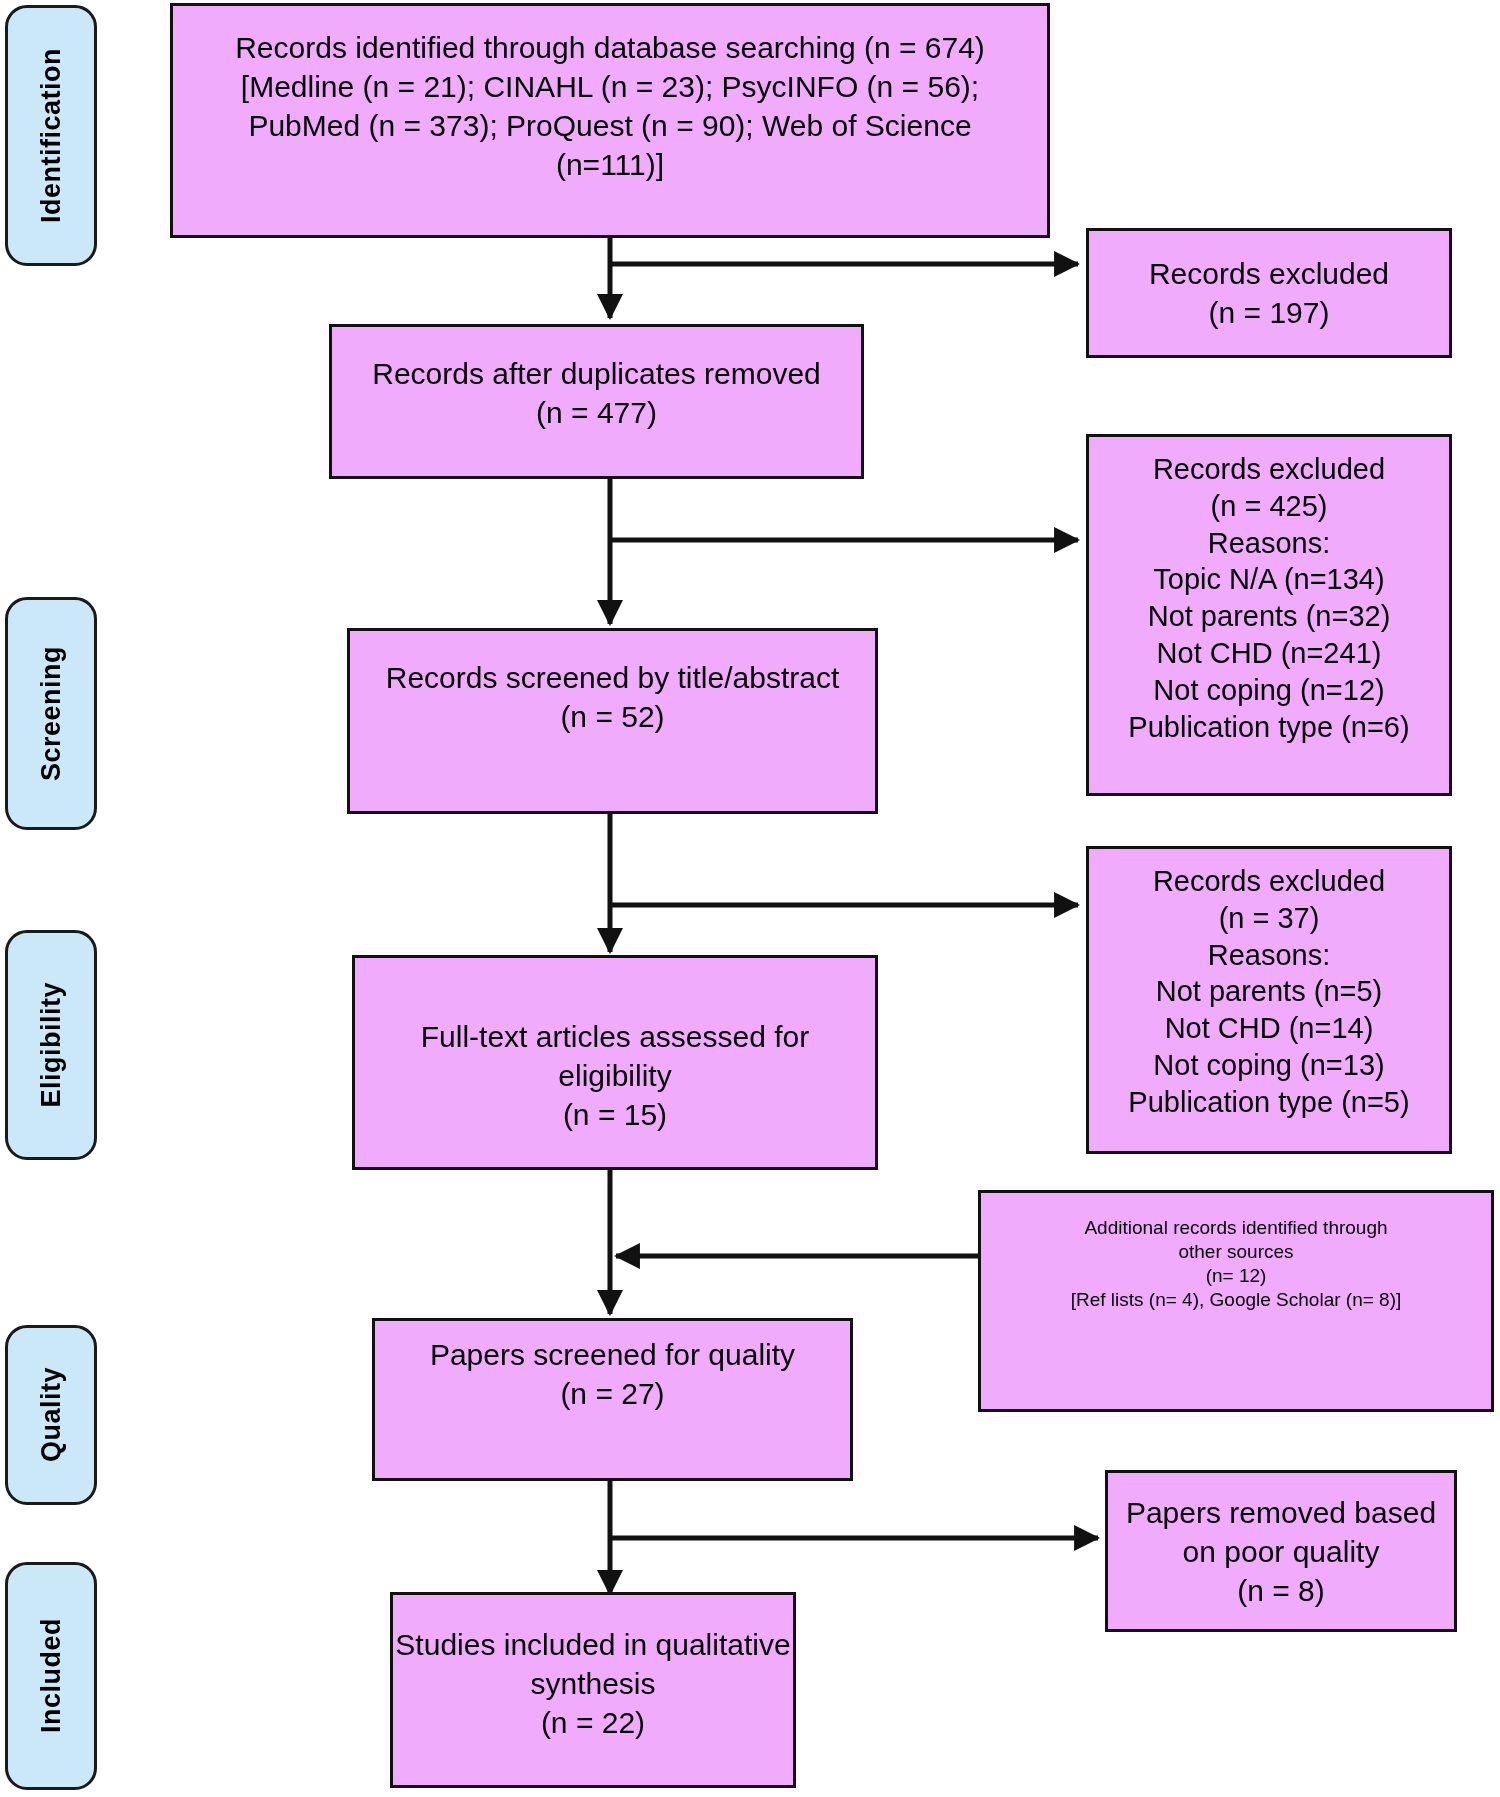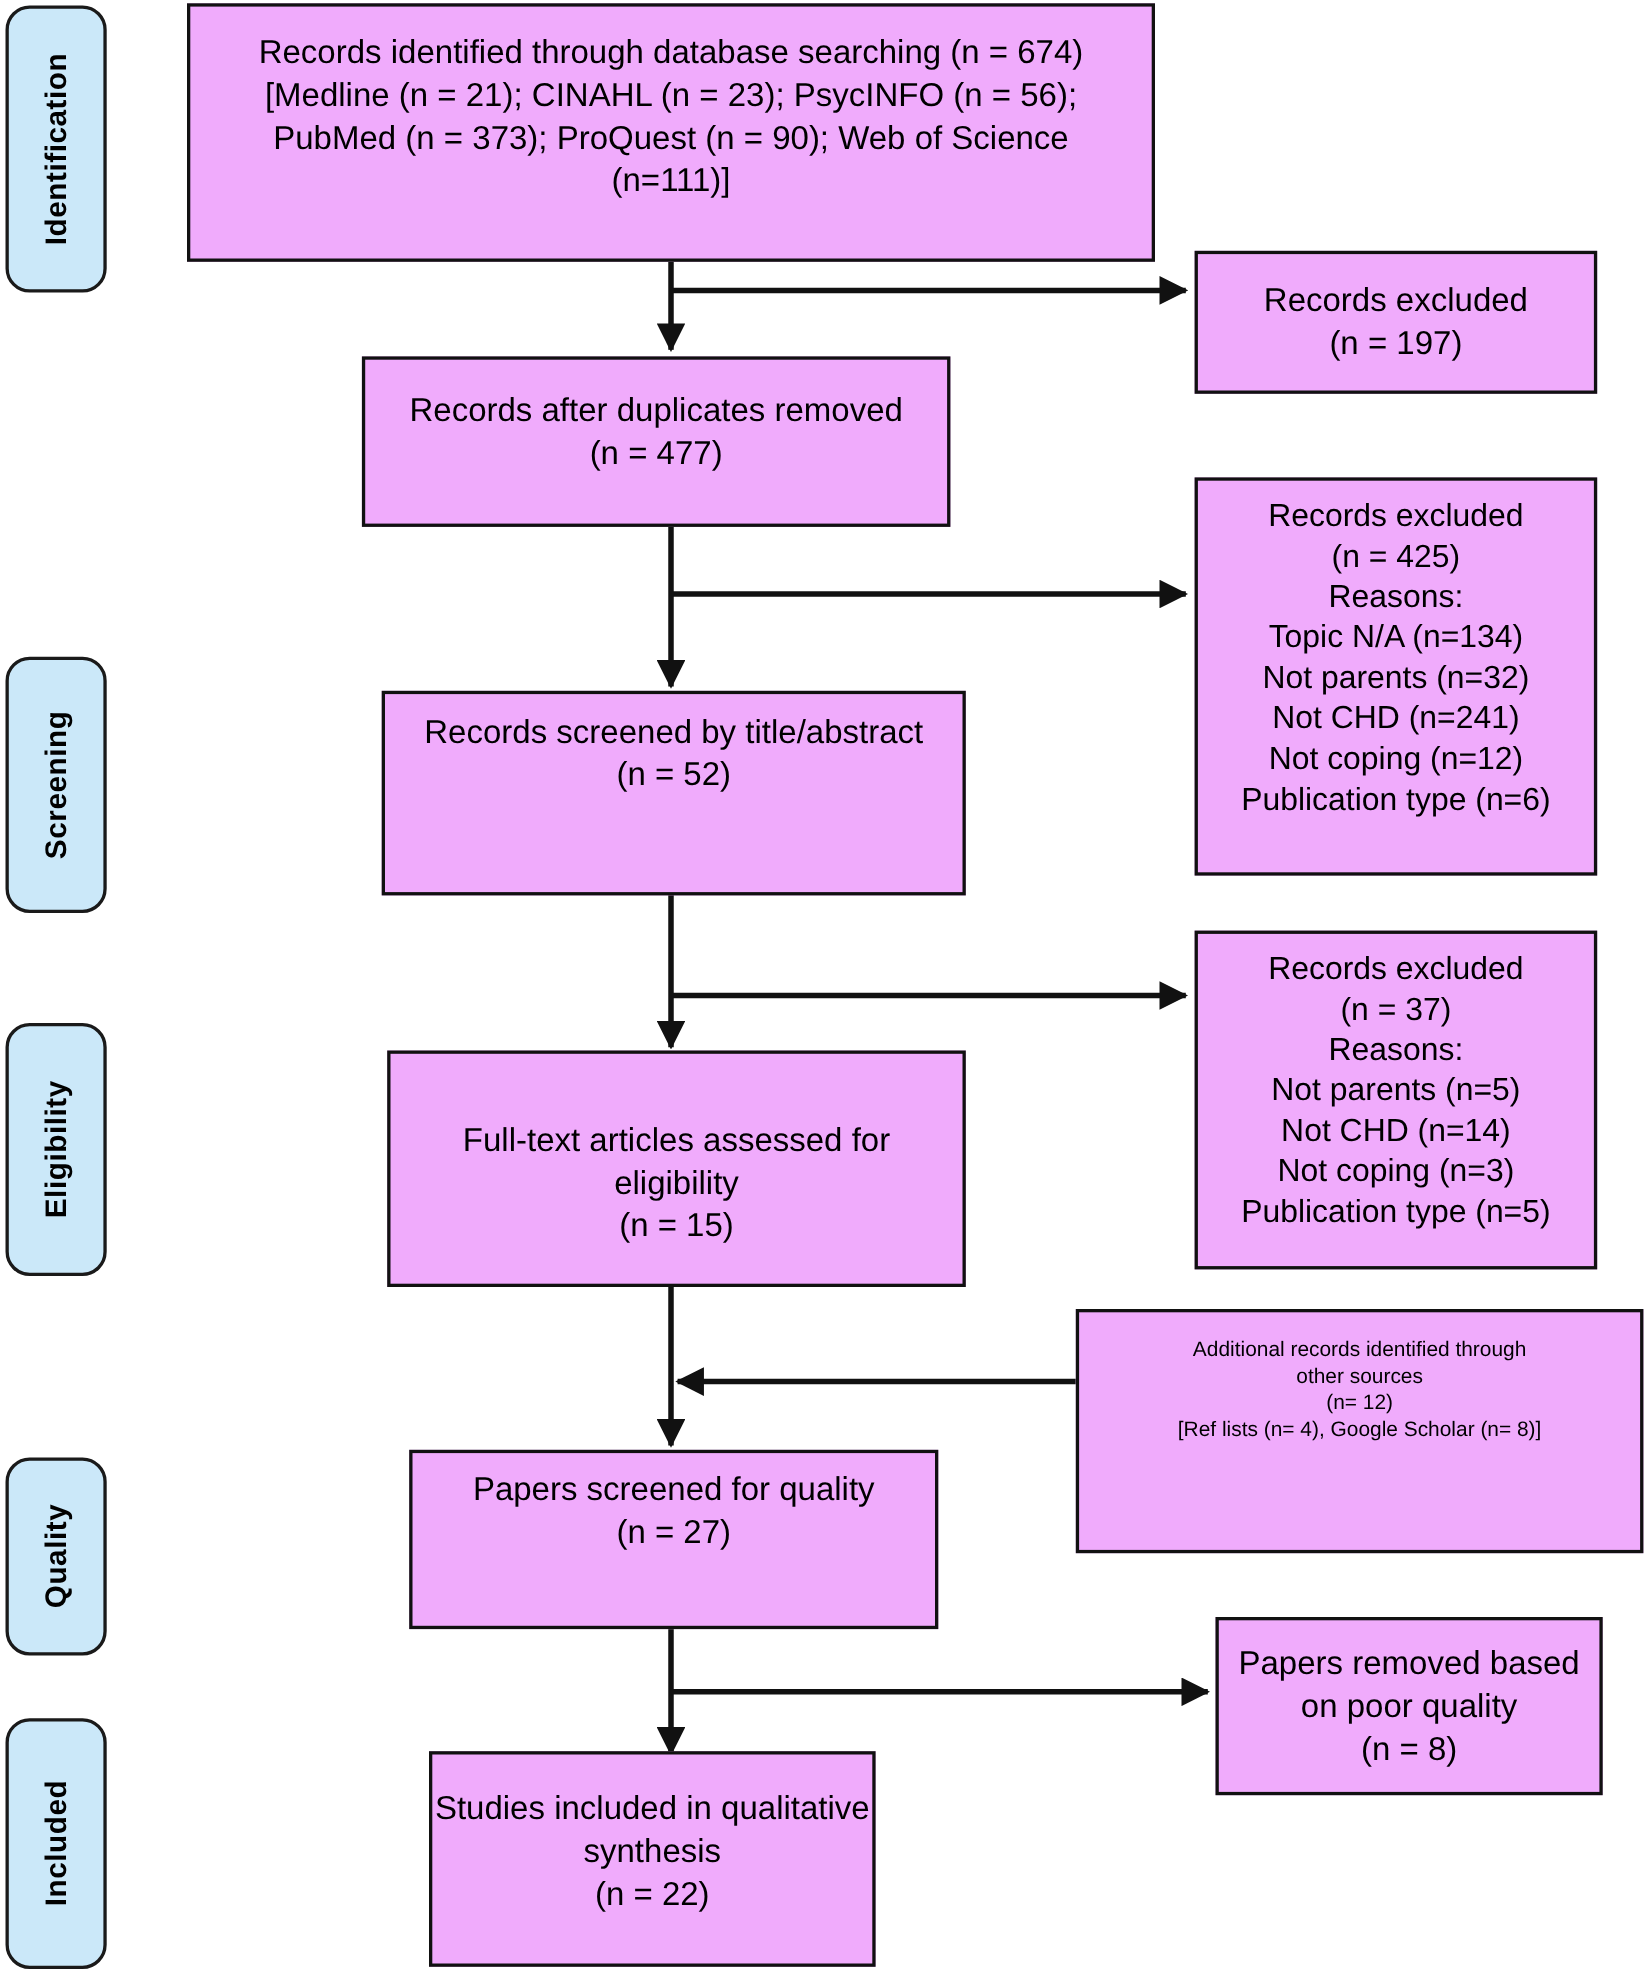--- a/index.html
+++ b/index.html
@@ -136,32 +136,32 @@
     <span class="ln">Records excluded</span>
     <span class="ln">(n = 425)</span>
     <span class="ln">Reasons:</span>
     <span class="ln">Topic N/A (n=134)</span>
     <span class="ln">Not parents (n=32)</span>
     <span class="ln">Not CHD (n=241)</span>
     <span class="ln">Not coping (n=12)</span>
     <span class="ln">Publication type (n=6)</span>
   </div>
 
-  <div class="node" style="left:347px; top:628px; width:531px; height:186px; padding-top:15px;">
+  <div class="node" style="left:347px; top:628px; width:531px; height:186px; padding-top:27px;">
     <span class="ln">Records screened by title/abstract</span>
     <span class="ln">(n = 52)</span>
   </div>
 
   <div class="node reasons" style="left:1086px; top:846px; width:366px; height:308px;">
     <span class="ln">Records excluded</span>
     <span class="ln">(n = 37)</span>
     <span class="ln">Reasons:</span>
     <span class="ln">Not parents (n=5)</span>
     <span class="ln">Not CHD (n=14)</span>
-    <span class="ln">Not coping (n=3)</span>
+    <span class="ln">Not coping (n=13)</span>
     <span class="ln">Publication type (n=5)</span>
   </div>
 
   <div class="node" style="left:352px; top:955px; width:526px; height:215px; padding-top:26px;justify-content:center;">
     <span class="ln">Full-text articles assessed for</span>
     <span class="ln">eligibility</span>
     <span class="ln">(n = 15)</span>
   </div>
 
   <div class="node tight" style="left:978px; top:1190px; width:516px; height:222px; padding-top:23px;">

